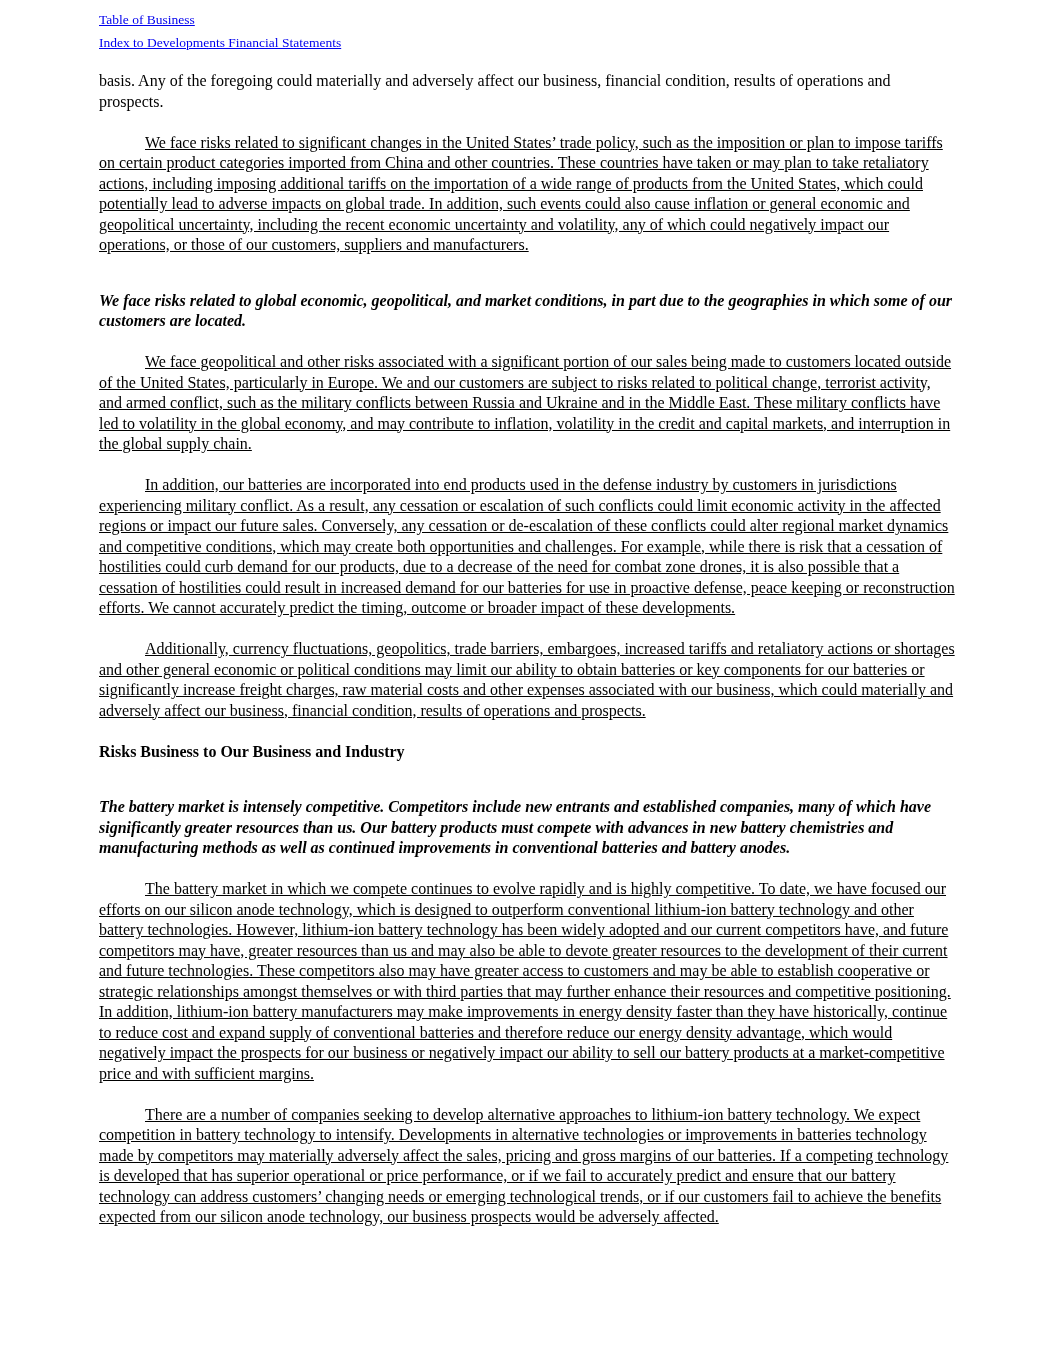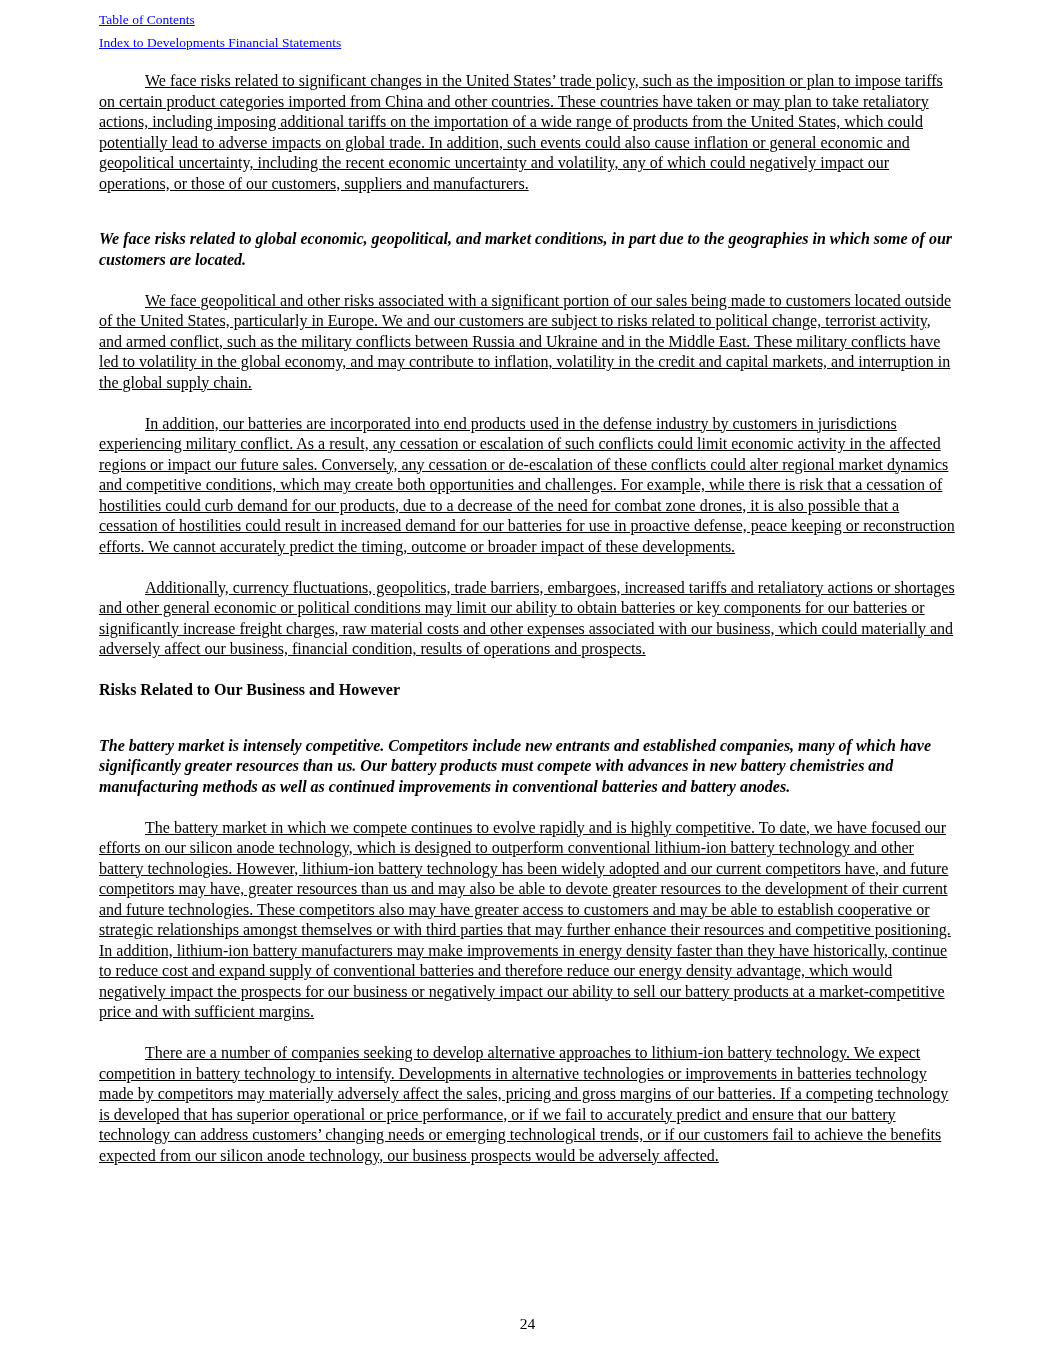--- a/index.html
+++ b/index.html
@@ -67,31 +67,31 @@
     font-size: 15.5px;
     line-height: 20px;
   }
 </style>
 </head>
 <body>
 
 <div class="page">
 
   <div class="doc-header">
-    <a href="#" class="doc-link">Table of Contents</a>
+    <a href="#" class="doc-link">Table of Business</a>
     <a href="#" class="doc-link">Index to Developments Financial Statements</a>
   </div>
 
   <div class="doc-body">
+    <p class="para-flush">basis. Any of the foregoing could materially and adversely affect our business, financial condition, results of operations and prospects.</p>
     <p class="para">We face risks related to significant changes in the United States’ trade policy, such as the imposition or plan to impose tariffs on certain product categories imported from China and other countries. These countries have taken or may plan to take retaliatory actions, including imposing additional tariffs on the importation of a wide range of products from the United States, which could potentially lead to adverse impacts on global trade. In addition, such events could also cause inflation or general economic and geopolitical uncertainty, including the recent economic uncertainty and volatility, any of which could negatively impact our operations, or those of our customers, suppliers and manufacturers.</p>
     <p class="head-bi">We face risks related to global economic, geopolitical, and market conditions, in part due to the geographies in which some of our customers are located.</p>
     <p class="para">We face geopolitical and other risks associated with a significant portion of our sales being made to customers located outside of the United States, particularly in Europe. We and our customers are subject to risks related to political change, terrorist activity, and armed conflict, such as the military conflicts between Russia and Ukraine and in the Middle East. These military conflicts have led to volatility in the global economy, and may contribute to inflation, volatility in the credit and capital markets, and interruption in the global supply chain.</p>
     <p class="para">In addition, our batteries are incorporated into end products used in the defense industry by customers in jurisdictions experiencing military conflict. As a result, any cessation or escalation of such conflicts could limit economic activity in the affected regions or impact our future sales. Conversely, any cessation or de-escalation of these conflicts could alter regional market dynamics and competitive conditions, which may create both opportunities and challenges. For example, while there is risk that a cessation of hostilities could curb demand for our products, due to a decrease of the need for combat zone drones, it is also possible that a cessation of hostilities could result in increased demand for our batteries for use in proactive defense, peace keeping or reconstruction efforts. We cannot accurately predict the timing, outcome or broader impact of these developments.</p>
     <p class="para">Additionally, currency fluctuations, geopolitics, trade barriers, embargoes, increased tariffs and retaliatory actions or shortages and other general economic or political conditions may limit our ability to obtain batteries or key components for our batteries or significantly increase freight charges, raw material costs and other expenses associated with our business, which could materially and adversely affect our business, financial condition, results of operations and prospects.</p>
-    <p class="head-b">Risks Related to Our Business and However</p>
+    <p class="head-b">Risks Business to Our Business and Industry</p>
     <p class="head-bi">The battery market is intensely competitive. Competitors include new entrants and established companies, many of which have significantly greater resources than us. Our battery products must compete with advances in new battery chemistries and manufacturing methods as well as continued improvements in conventional batteries and battery anodes.</p>
     <p class="para">The battery market in which we compete continues to evolve rapidly and is highly competitive. To date, we have focused our efforts on our silicon anode technology, which is designed to outperform conventional lithium-ion battery technology and other battery technologies. However, lithium-ion battery technology has been widely adopted and our current competitors have, and future competitors may have, greater resources than us and may also be able to devote greater resources to the development of their current and future technologies. These competitors also may have greater access to customers and may be able to establish cooperative or strategic relationships amongst themselves or with third parties that may further enhance their resources and competitive positioning. In addition, lithium-ion battery manufacturers may make improvements in energy density faster than they have historically, continue to reduce cost and expand supply of conventional batteries and therefore reduce our energy density advantage, which would negatively impact the prospects for our business or negatively impact our ability to sell our battery products at a market-competitive price and with sufficient margins.</p>
     <p class="para">There are a number of companies seeking to develop alternative approaches to lithium-ion battery technology. We expect competition in battery technology to intensify. Developments in alternative technologies or improvements in batteries technology made by competitors may materially adversely affect the sales, pricing and gross margins of our batteries. If a competing technology is developed that has superior operational or price performance, or if we fail to accurately predict and ensure that our battery technology can address customers’ changing needs or emerging technological trends, or if our customers fail to achieve the benefits expected from our silicon anode technology, our business prospects would be adversely affected.</p>
   </div>
 
-  <div class="doc-footer">24</div>
 
 </div>
 
 </body></html>

